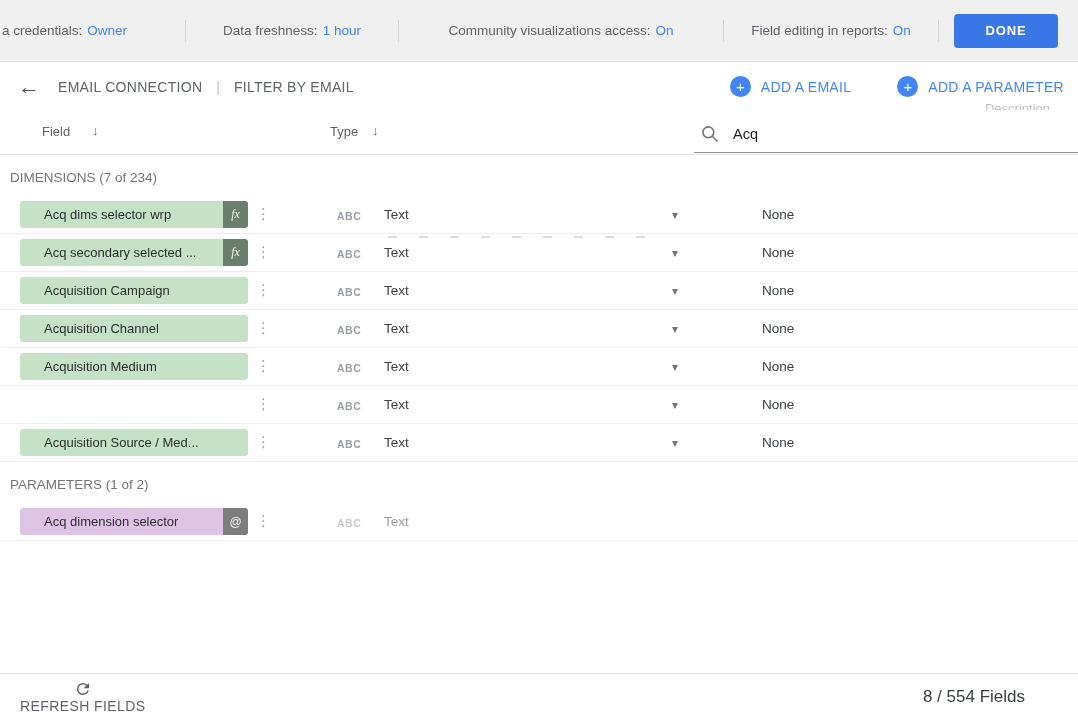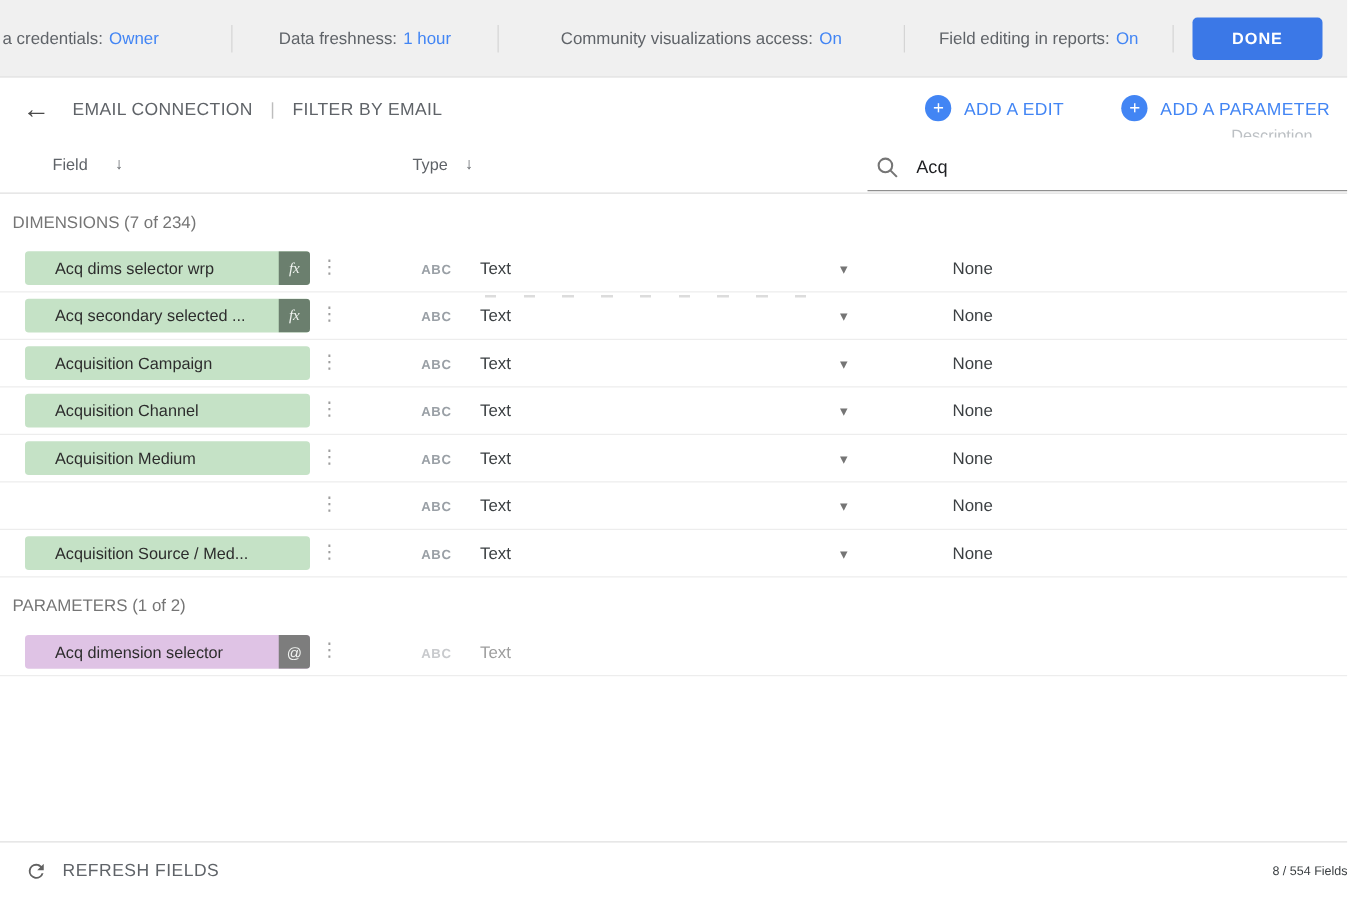--- a/index.html
+++ b/index.html
@@ -100,23 +100,23 @@
   .agg { position:absolute; left:762px; top:11px; font-size:13.5px; color:#3c4043; }
   .abc.dim { color:#c8cacd; }
   .type-text.dim { color:#9e9e9e; }
 
   
   .footer {
     position:absolute; bottom:0; left:0; right:0; height:47px;
     background:#fff; border-top:1px solid #e0e0e0;
     display:flex; align-items:center;
   }
-  .refresh-group { display:flex; align-items:flex-start; gap:12px; margin-left:20px; cursor:pointer; }
+  .refresh-group { display:flex; align-items:center; gap:0; margin-left:20px; cursor:pointer;flex-direction:column; }
   .refresh-label { color:#5f6368; font-size:14px; font-weight:500; letter-spacing:0.4px; }
-  .field-count { margin-left:auto; color:#3c4043; font-size:10px; }
+  .field-count { margin-left:auto; margin-right:53px; color:#3c4043; font-size:17px; }
 </style>
 </head>
 <body>
 
 <div class="screen">
 
   <div class="topbar">
     <div class="tb-sec first">
       <span>a credentials:</span>
       <span class="tb-val">Owner</span>
@@ -141,21 +141,21 @@
   </div>
 
   <div class="toolbar">
     <span class="back">←</span>
     <span class="tb-link">EMAIL CONNECTION</span>
     <span class="tb-pipe">|</span>
     <span class="tb-link second">FILTER BY EMAIL</span>
     <div class="add-group-wrap">
       <div class="add-group">
         <span class="plus-circle">+</span>
-        <span class="add-label">ADD A EDIT</span>
+        <span class="add-label">ADD A EMAIL</span>
       </div>
       <div class="add-group">
         <span class="plus-circle">+</span>
         <span class="add-label">ADD A PARAMETER</span>
       </div>
     </div>
   </div>
   <span class="desc-col-label">Description</span>
 
   <div class="header-row">

